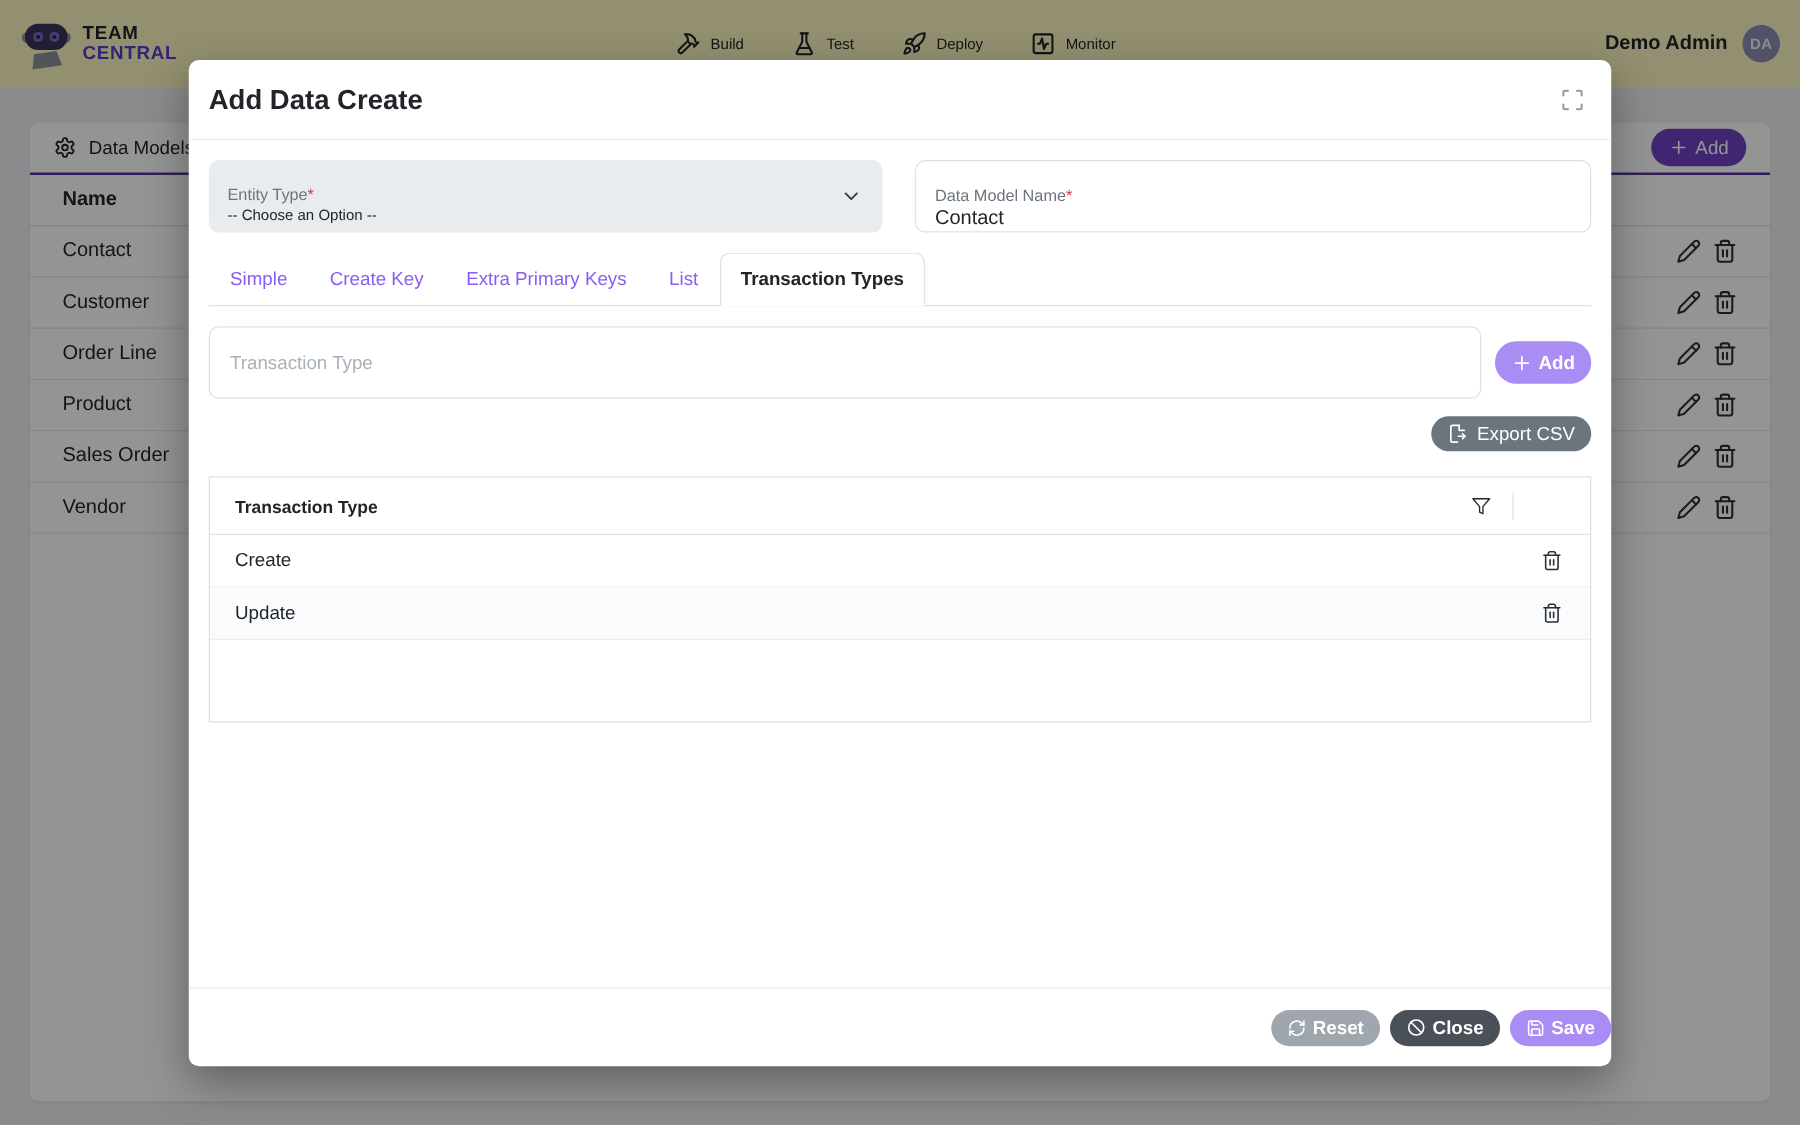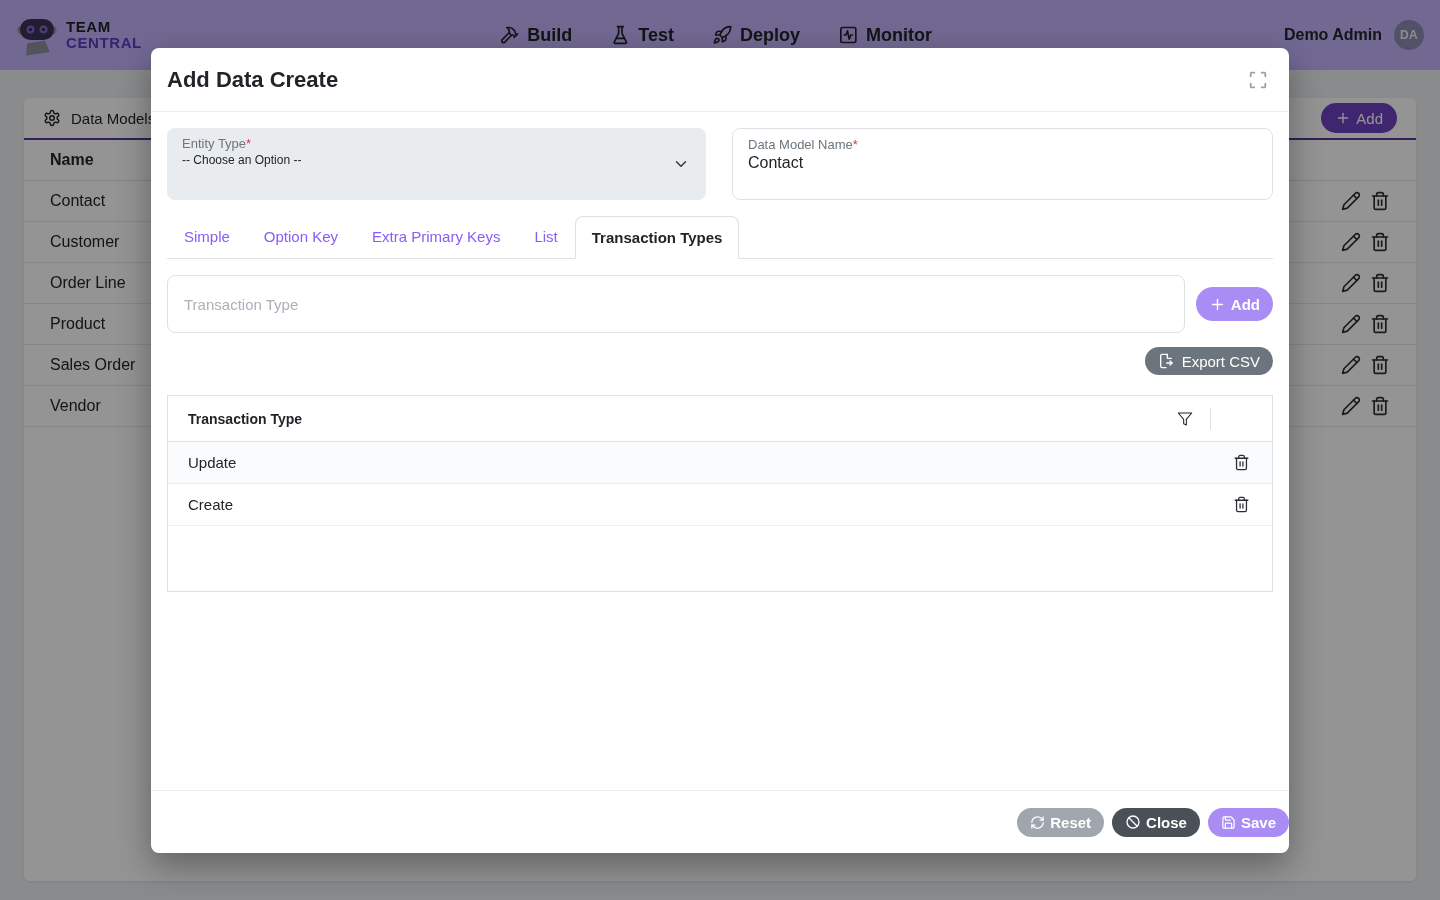--- a/index.html
+++ b/index.html
@@ -8,33 +8,33 @@
     position: relative;
     overflow: hidden;
     background: #eef0f2;
     font-family: "Liberation Sans", sans-serif;
     color: #212529;
   }
   svg.ic { display: block; }
 
   
   .navbar {
-    height: 70px; background: #c4b5fd;
+    height: 70px; background: #fef9c3;
     display: flex; align-items: center;
     padding: 0 16px; position: relative;
   }
   .brand { display: flex; align-items: center; gap: 8px; }
   .brand-text { display: flex; flex-direction: column; line-height: 1.05; font-size: 15px; font-weight: 800; letter-spacing: .6px; }
   .brand-line1 { color: #23242a; }
   .brand-line2 { color: #5b3cc4; }
   .nav-center {
     position: absolute; left: 50%; top: 0; transform: translateX(-51%);
     height: 70px; display: flex; align-items: center; gap: 38px;
   }
-  .nav-item { display: flex; align-items: center; gap: 8px; font-size: 18px; font-weight: 700; color: #23242a; cursor: pointer; }
+  .nav-item { display: flex; align-items: center; gap: 8px; font-size: 12px; font-weight: 400; color: #23242a; cursor: pointer; }
   .navbar-user { margin-left: auto; display: flex; align-items: center; gap: 12px; font-size: 16px; font-weight: 700; }
   .avatar {
     width: 30px; height: 30px; border-radius: 50%;
     background: #8c8cb4; color: #f2f2f6;
     display: flex; align-items: center; justify-content: center;
     font-size: 12px; font-weight: 700; letter-spacing: .3px;
   }
 
   .panel {
     margin: 28px 24px 0; background: #ffffff; border-radius: 6px;
@@ -75,33 +75,33 @@
     height: 64px; flex: 0 0 64px; padding: 0 20px 0 16px;
     display: flex; align-items: center; justify-content: space-between;
     border-bottom: 1px solid #eceff1;
   }
   .modal-title { font-size: 22px; font-weight: 600; color: #212529; }
   .btn-fullscreen { background: none; border: none; color: #9aa2ab; cursor: pointer; padding: 0; }
 
   .modal-body { flex: 1; padding: 16px; }
 
   .fields-row { display: flex; gap: 26px; }
-  .field { flex: 1; height: 72px; border-radius: 8px; padding: 8px 15px; position: relative; }
+  .field { flex: 1; height: 58px; border-radius: 8px; padding: 20px 15px; position: relative; }
   .field-select { background: #e9ecef; cursor: pointer; }
   .field-text { border: 1.5px solid #dee2e6; background: #fff; }
   .field-label { font-size: 13px; color: #6c757d; }
   .req { color: #dc3545; }
   .field-value { font-size: 12px; color: #212529; margin-top: 2px; }
   .field-input {
     border: none; outline: none; background: transparent; width: 100%;
     font-size: 16px; color: #212529; margin-top: 2px; font-family: inherit; padding: 0;
   }
   .chevron { position: absolute; right: 16px; top: 50%; transform: translateY(-50%); color: #343a40; }
 
-  .tabs { margin-top: 16px; display: flex; align-items: flex-start; border-bottom: 1px solid #dee2e6; }
+  .tabs { margin-top: 16px; display: flex; align-items: center; border-bottom: 1px solid #dee2e6; }
   .tab {
     padding: 12px 17px; font-size: 15px; color: #8b5cf6;
     background: none; border: none; font-family: inherit; cursor: pointer;
   }
   .tab.active {
     color: #212529; font-weight: 700; background: #fff;
     border: 1px solid #dee2e6; border-bottom: 1px solid #fff;
     margin-bottom: -1px; border-radius: 8px 8px 0 0; padding: 12px 16px;
   }
 
@@ -387,21 +387,21 @@
         </span>
       </div>
       <div class="field field-text">
         <div class="field-label"><span>Data Model Name</span><span class="req">*</span></div>
         <input class="field-input" type="text" value="Contact" style="">
       </div>
     </div>
 
     <div class="tabs">
       <button class="tab">Simple</button>
-      <button class="tab">Option Key</button>
+      <button class="tab">Create Key</button>
       <button class="tab">Extra Primary Keys</button>
       <button class="tab">List</button>
       <button class="tab active">Transaction Types</button>
     </div>
 
     <div class="add-row">
       <input class="txn-input" type="text" placeholder="Transaction Type" style="">
       <button class="btn-pill btn-modal-add">
         <span>
           <svg class="ic" width="17" height="17" viewBox="0 0 24 24" fill="none" stroke="currentColor" stroke-width="2" stroke-linecap="round">
@@ -431,36 +431,36 @@
       <div class="txn-thead">
         <span class="txn-th-label">Transaction Type</span>
         <button class="txn-filter">
           <svg class="ic" width="16" height="16" viewBox="0 0 24 24" fill="none" stroke="currentColor" stroke-width="1.6" stroke-linecap="round" stroke-linejoin="round">
               <polygon points="22 3 2 3 10 12.46 10 19 14 21 14 12.46 22 3"></polygon>
             </svg>
         </button>
         <span class="txn-th-divider"></span>
         <span class="txn-th-spacer"></span>
       </div>
+      <div class="txn-row">
+        <span class="txn-cell">Create</span>
+        <span class="txn-action">
+          <button class="icon-btn">
+            <svg class="ic" width="17" height="17" viewBox="0 0 24 24" fill="none" stroke="currentColor" stroke-width="1.8" stroke-linecap="round" stroke-linejoin="round">
+                <path d="M3 6h18"></path>
+                <path d="M19 6v14a2 2 0 0 1-2 2H7a2 2 0 0 1-2-2V6"></path>
+                <path d="M8 6V4a2 2 0 0 1 2-2h4a2 2 0 0 1 2 2v2"></path>
+                <line x1="10" y1="11" x2="10" y2="17"></line>
+                <line x1="14" y1="11" x2="14" y2="17"></line>
+              </svg>
+          </button>
+        </span>
+      </div>
       <div class="txn-row alt">
         <span class="txn-cell">Update</span>
-        <span class="txn-action">
-          <button class="icon-btn">
-            <svg class="ic" width="17" height="17" viewBox="0 0 24 24" fill="none" stroke="currentColor" stroke-width="1.8" stroke-linecap="round" stroke-linejoin="round">
-                <path d="M3 6h18"></path>
-                <path d="M19 6v14a2 2 0 0 1-2 2H7a2 2 0 0 1-2-2V6"></path>
-                <path d="M8 6V4a2 2 0 0 1 2-2h4a2 2 0 0 1 2 2v2"></path>
-                <line x1="10" y1="11" x2="10" y2="17"></line>
-                <line x1="14" y1="11" x2="14" y2="17"></line>
-              </svg>
-          </button>
-        </span>
-      </div>
-      <div class="txn-row">
-        <span class="txn-cell">Create</span>
         <span class="txn-action">
           <button class="icon-btn">
             <svg class="ic" width="17" height="17" viewBox="0 0 24 24" fill="none" stroke="currentColor" stroke-width="1.8" stroke-linecap="round" stroke-linejoin="round">
                 <path d="M3 6h18"></path>
                 <path d="M19 6v14a2 2 0 0 1-2 2H7a2 2 0 0 1-2-2V6"></path>
                 <path d="M8 6V4a2 2 0 0 1 2-2h4a2 2 0 0 1 2 2v2"></path>
                 <line x1="10" y1="11" x2="10" y2="17"></line>
                 <line x1="14" y1="11" x2="14" y2="17"></line>
               </svg>
           </button>

